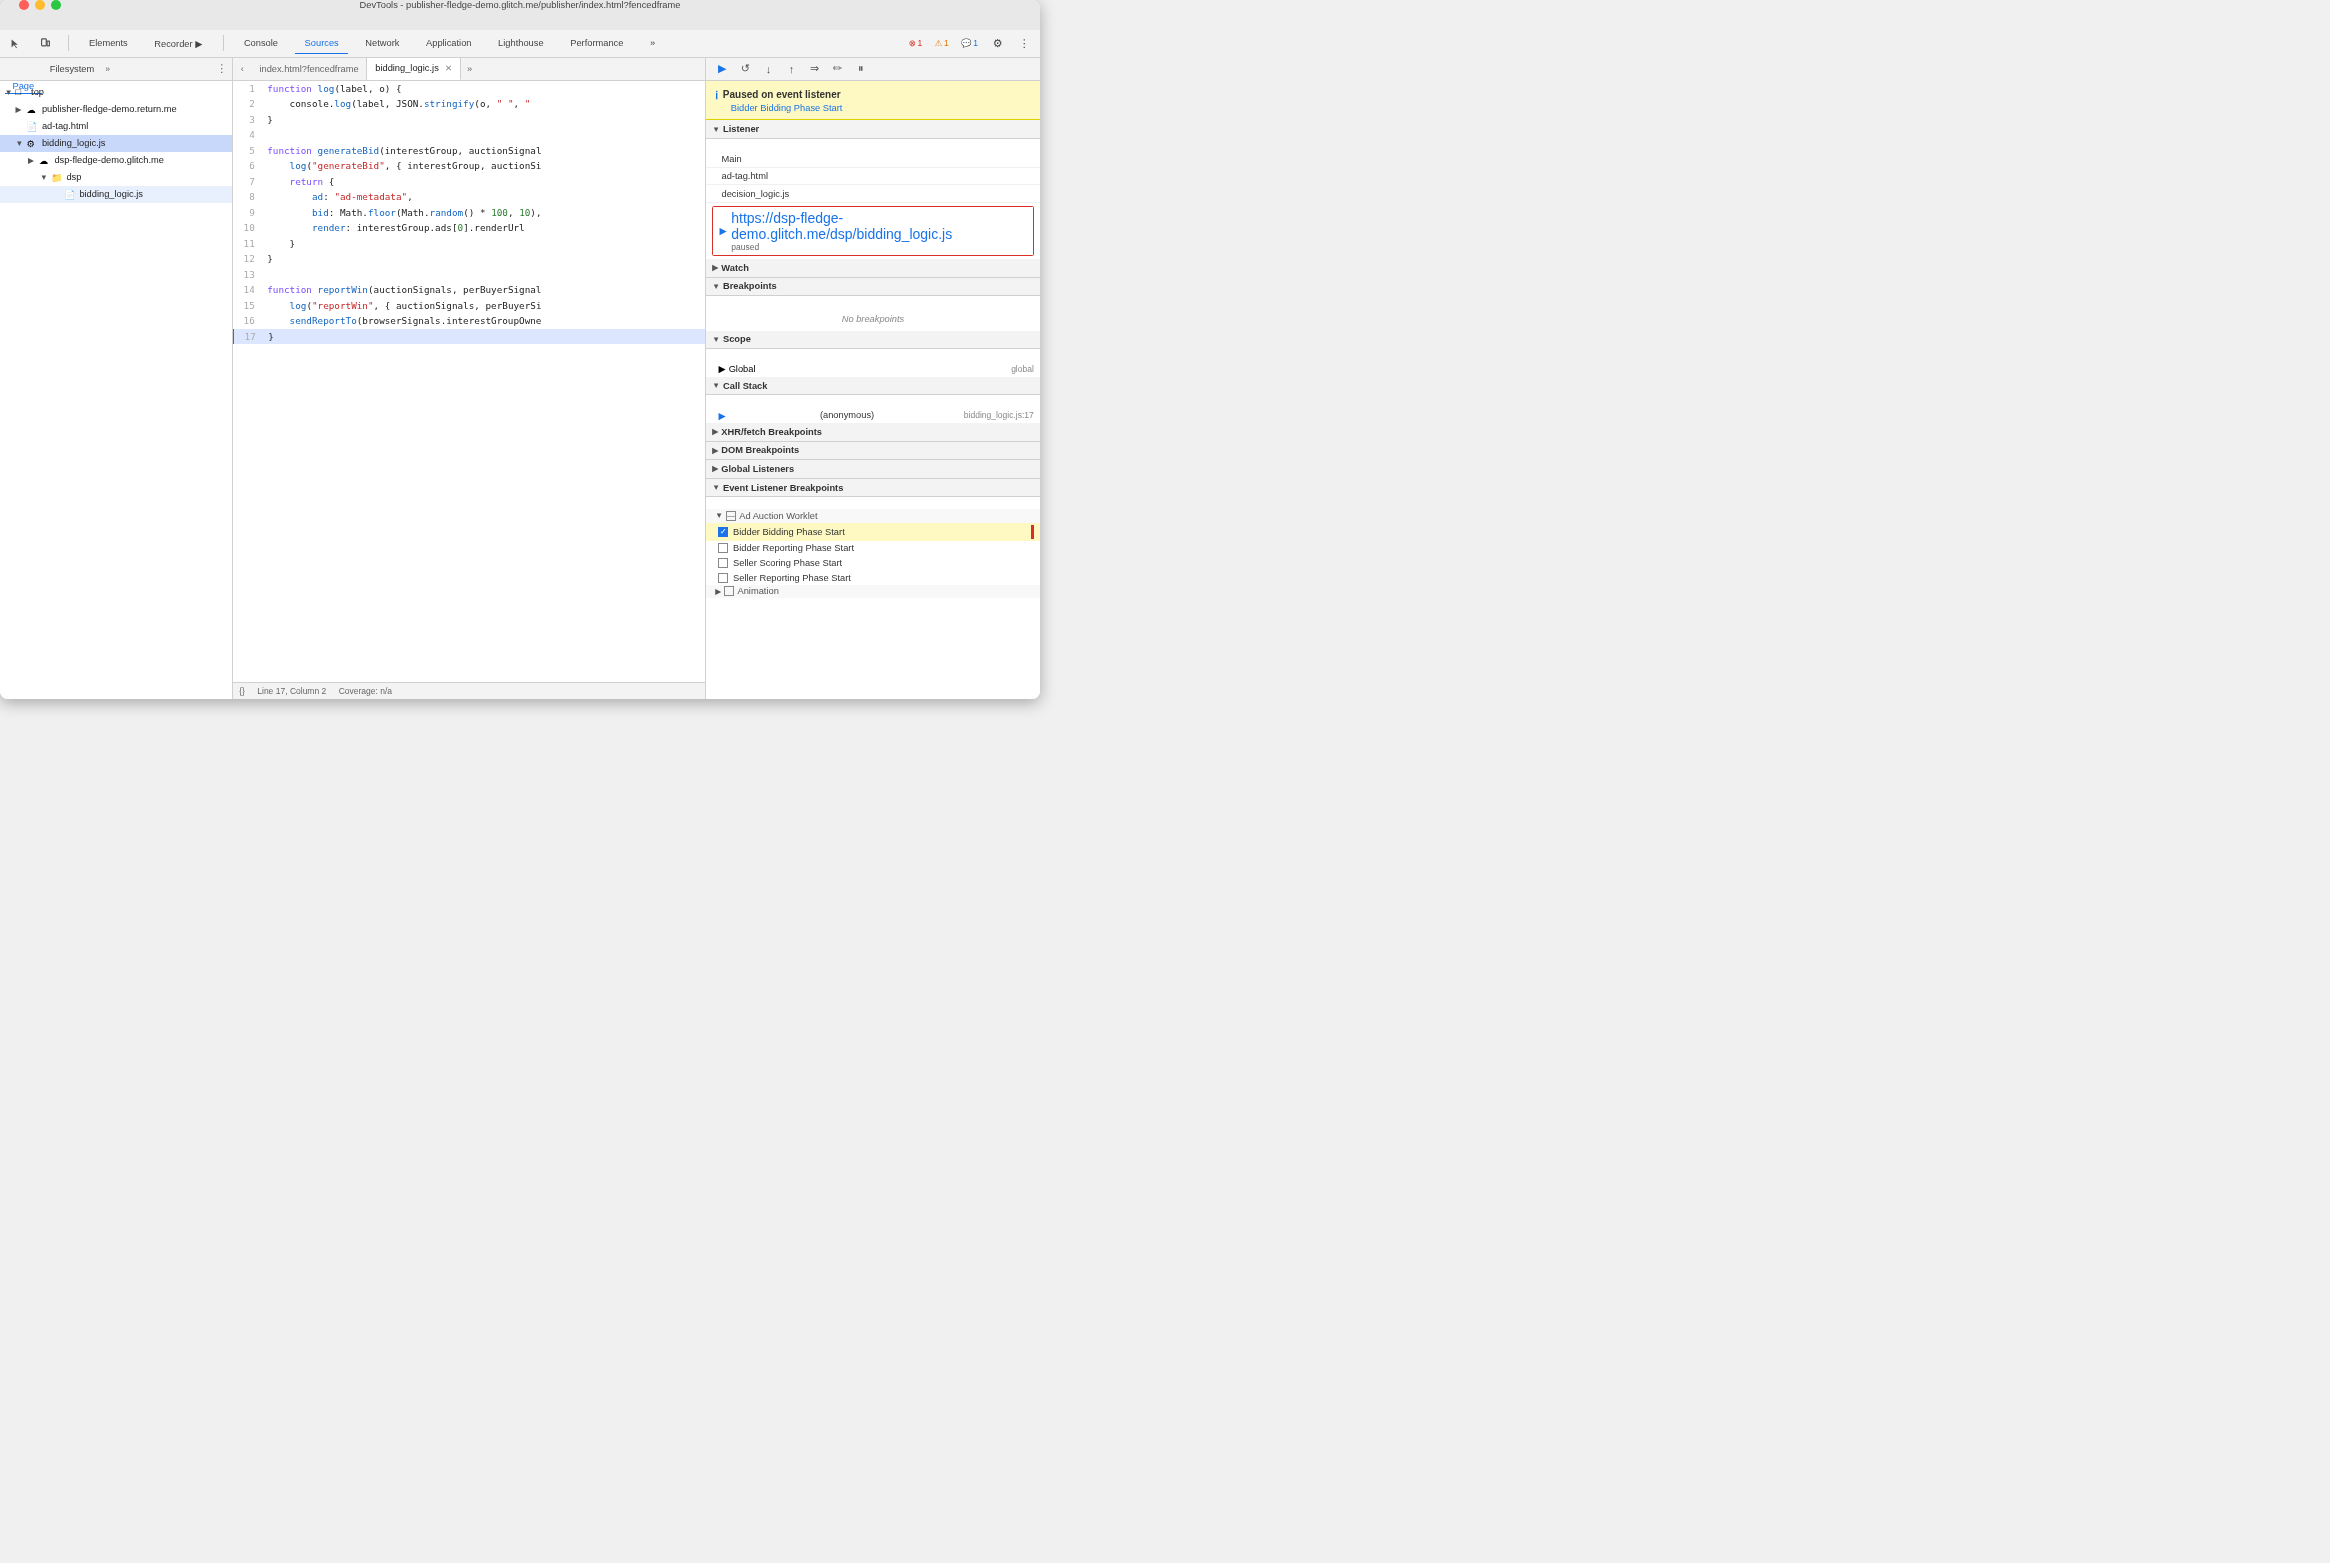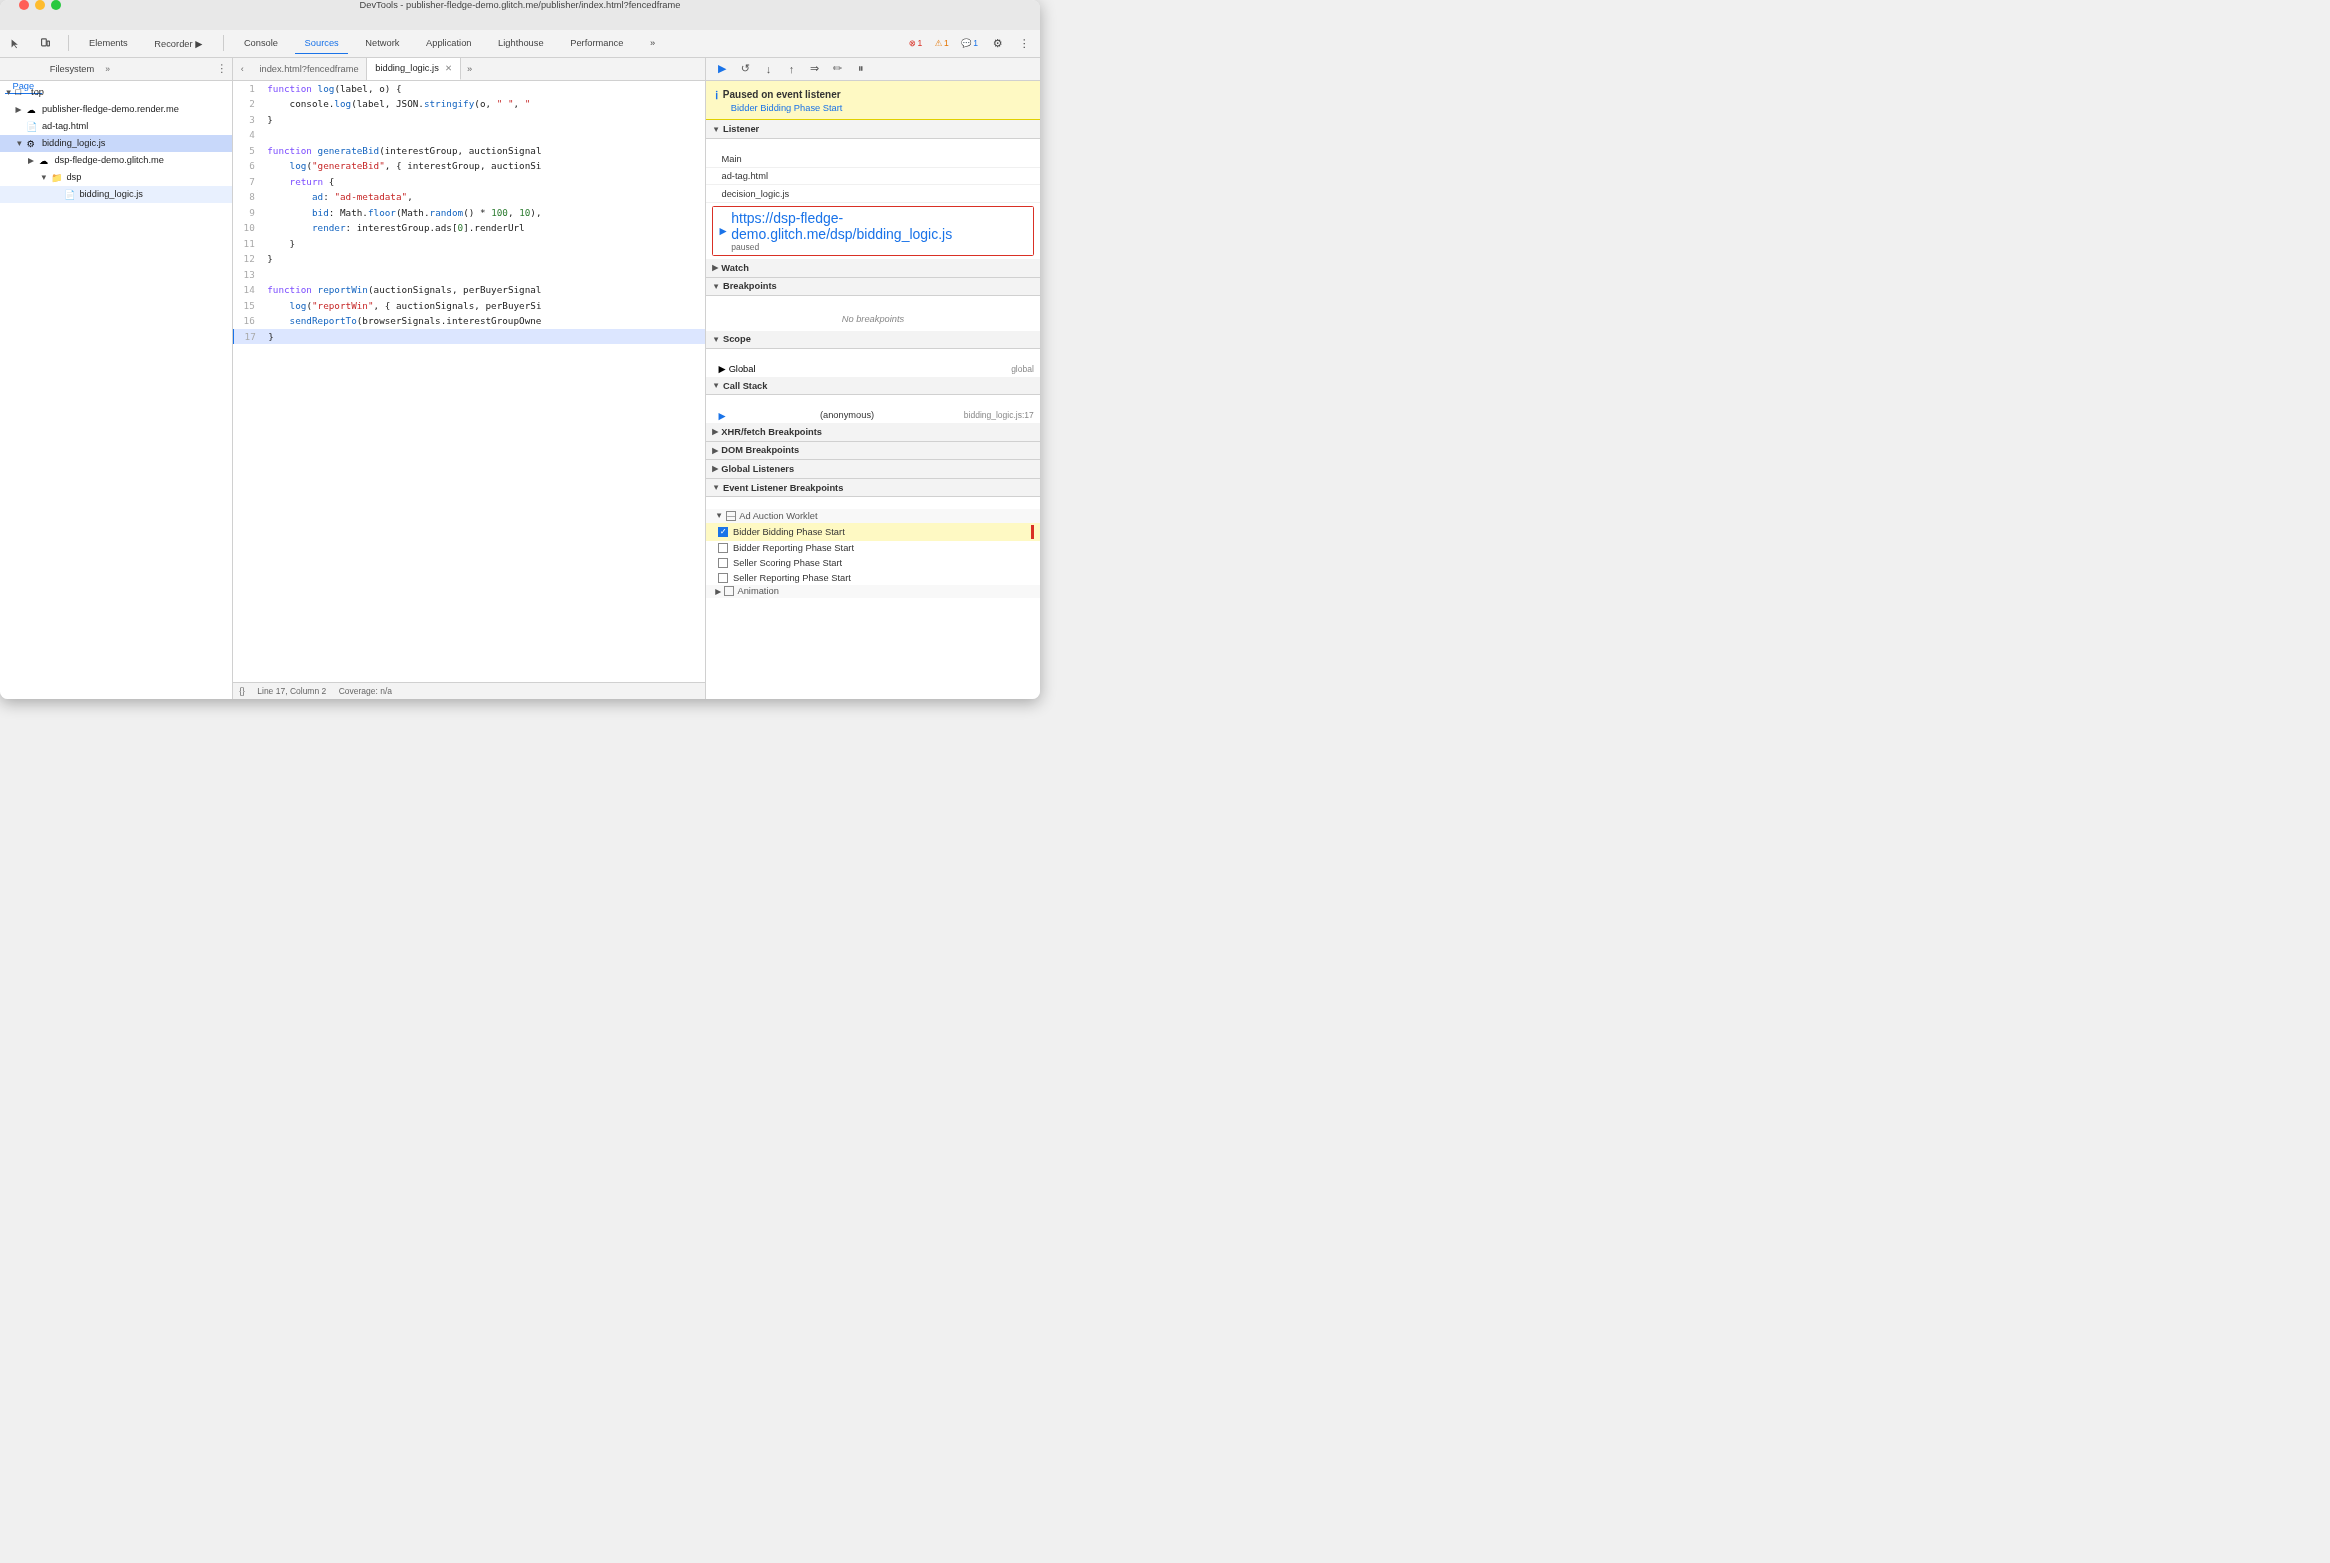--- a/index.html
+++ b/index.html
@@ -488,21 +488,21 @@
     </div>
     <div class="file-tree">
       <div class="tree-item">
         <span class="tree-arrow">▼</span>
         <span class="tree-icon">□</span>
         <span class="tree-label">top</span>
       </div>
       <div class="tree-item tree-indent-1">
         <span class="tree-arrow">▶</span>
         <span class="tree-icon">☁</span>
-        <span class="tree-label">publisher-fledge-demo.render.me</span>
+        <span class="tree-label">publisher-fledge-demo.return.me</span>
       </div>
       <div class="tree-item tree-indent-1">
         <span class="tree-arrow"></span>
         <span class="tree-icon">📄</span>
         <span class="tree-label">ad-tag.html</span>
       </div>
       <div class="tree-item tree-indent-1 active-file">
         <span class="tree-arrow">▼</span>
         <span class="tree-icon">⚙</span>
         <span class="tree-label">bidding_logic.js</span>

